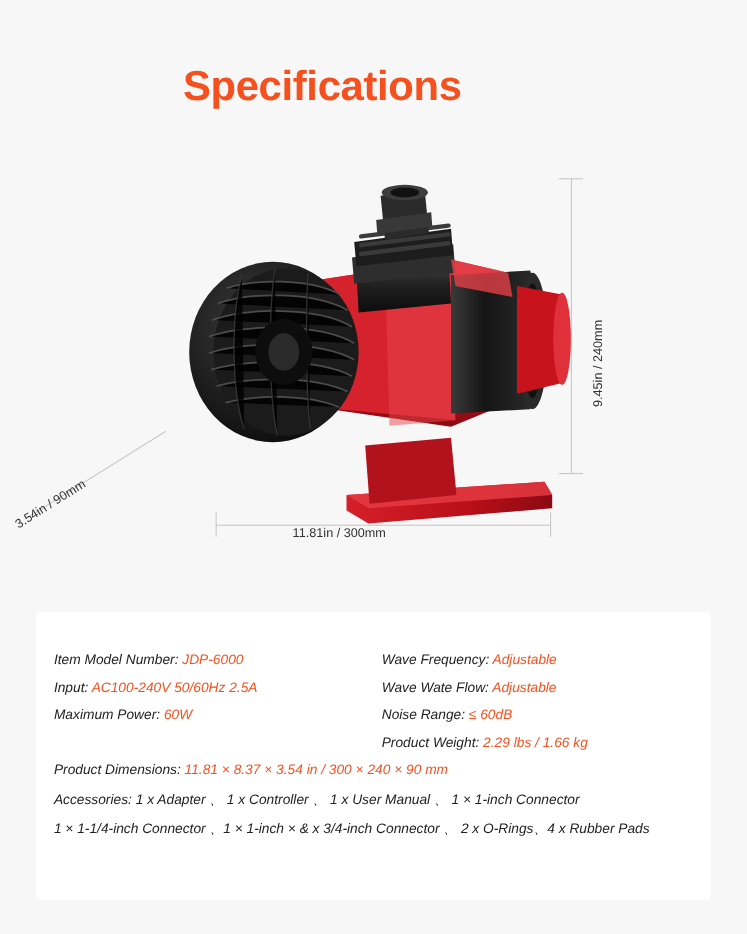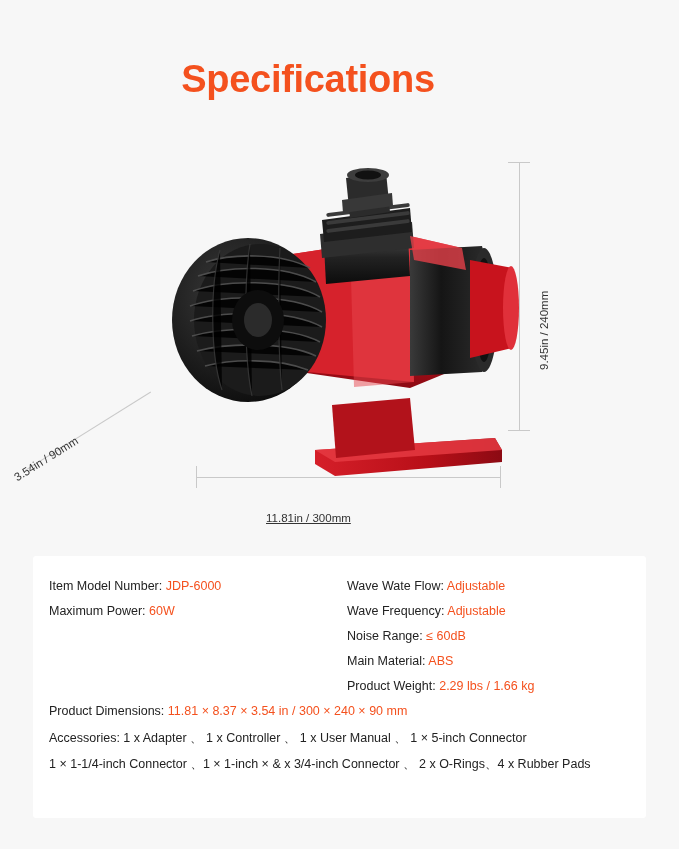--- a/index.html
+++ b/index.html
@@ -15,21 +15,21 @@
   }
   .page {
     position: relative;
     width: 679px;
     height: 849px;
     background: #f7f7f7;
   }
   .title {
     position: absolute;
     top: 58px;
-    left: 15px;
+    left: 0;
     width: 586px;
     text-align: center;
     font-size: 38px;
     font-weight: bold;
     color: #f4511e;
     letter-spacing: -0.3px;
   }
 
   
   .illustration {
@@ -78,22 +78,23 @@
     left: 33px;
     top: 556px;
     width: 613px;
     height: 262px;
     background: #ffffff;
     border-radius: 3px;
   }
   .spec-grid {
     position: absolute;
     left: 16px;
-    top: 18px;
+    top: 32px;
     width: 585px;
+    font-style: italic;
   }
   .spec-cols {
     display: flex;
   }
   .spec-col {
     flex: 0 0 auto;
   }
   .spec-col.left { width: 298px; }
   .spec-col.right { width: 287px; }
   .spec-row {
@@ -128,21 +129,21 @@
   <div class="illustration">
 
     <div class="dim-line vline" style="left:519px; top:22px; height:268px;"></div>
     <div class="dim-line hline" style="left:508px; top:22px; width:22px;"></div>
     <div class="dim-line hline" style="left:508px; top:290px; width:22px;"></div>
     <div class="dim-label rot-vert" style="left:538px; top:230px;">9.45in / 240mm</div>
 
     <div class="dim-line hline" style="left:196px; top:337px; width:304px;"></div>
     <div class="dim-line vline" style="left:196px; top:326px; height:22px;"></div>
     <div class="dim-line vline" style="left:500px; top:326px; height:22px;"></div>
-    <div class="dim-label" style="left:266px; top:372px;text-decoration:underline;">11.81in / 300mm</div>
+    <div class="dim-label" style="left:266px; top:339px;">11.81in / 300mm</div>
 
     <div class="dim-line hline" style="left:25px; top:330px; width:148px; transform:rotate(-32deg); transform-origin:left top;"></div>
     <div class="dim-label rot-diag" style="left:12px; top:333px;">3.54in / 90mm</div>
 
     <div class="pump">
       <svg width="420" height="370" viewBox="0 0 420 370" xmlns="http://www.w3.org/2000/svg">
         <defs>
           <linearGradient id="redBody" x1="0" y1="0" x2="0" y2="1">
             <stop offset="0%" stop-color="#e8313a"></stop>
             <stop offset="55%" stop-color="#c8111d"></stop>
@@ -228,51 +229,51 @@
 
   <div class="spec-card">
     <div class="spec-grid">
       <div class="spec-cols">
         <div class="spec-col left">
           <div class="spec-row">
             <span>Item Model Number:</span>
             <span class="spec-val">JDP-6000</span>
           </div>
           <div class="spec-row">
+            <span>Input:</span>
+            <span class="spec-val">AC100-240V 50/60Hz 2.5A</span>
+          </div>
+          <div class="spec-row">
             <span>Maximum Power:</span>
             <span class="spec-val">60W</span>
           </div>
         </div>
         <div class="spec-col right">
           <div class="spec-row">
+            <span>Wave Frequency:</span>
+            <span class="spec-val">Adjustable</span>
+          </div>
+          <div class="spec-row">
             <span>Wave Wate Flow:</span>
             <span class="spec-val">Adjustable</span>
           </div>
           <div class="spec-row">
-            <span>Wave Frequency:</span>
-            <span class="spec-val">Adjustable</span>
-          </div>
-          <div class="spec-row">
             <span>Noise Range:</span>
             <span class="spec-val">≤ 60dB</span>
-          </div>
-          <div class="spec-row">
-            <span>Main Material:</span>
-            <span class="spec-val">ABS</span>
           </div>
           <div class="spec-row">
             <span>Product Weight:</span>
             <span class="spec-val">2.29 lbs / 1.66 kg</span>
           </div>
         </div>
       </div>
 
       <div class="spec-wide">
         <span>Product Dimensions:</span>
         <span class="spec-val">11.81 × 8.37 × 3.54 in / 300 × 240 × 90 mm</span>
       </div>
 
-      <div class="spec-foot">Accessories: 1 x Adapter 、 1 x Controller 、 1 x User Manual 、 1 × 5-inch Connector</div>
+      <div class="spec-foot">Accessories: 1 x Adapter 、 1 x Controller 、 1 x User Manual 、 1 × 1-inch Connector</div>
       <div class="spec-foot">1 × 1-1/4-inch Connector 、1 × 1-inch × &amp;  x 3/4-inch Connector 、 2 x O-Rings、4 x Rubber Pads</div>
     </div>
   </div>
 
 </div>
 
 </body></html>

